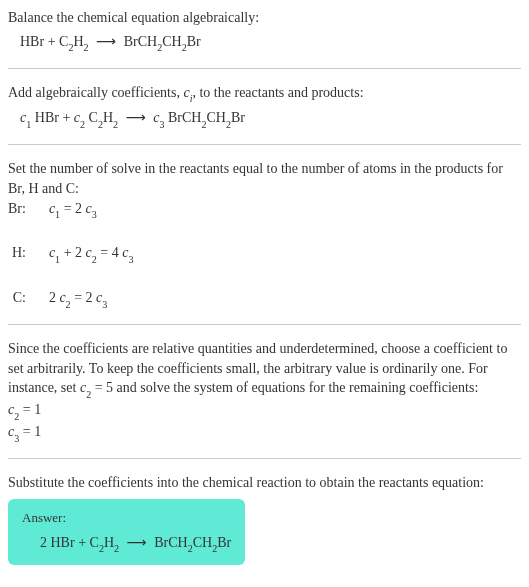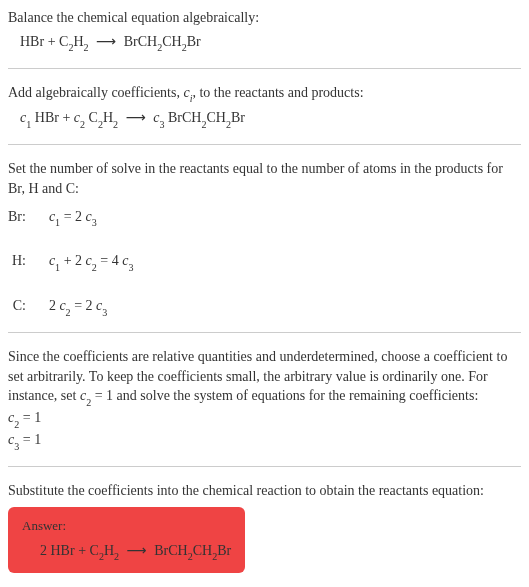--- a/index.html
+++ b/index.html
@@ -34,29 +34,29 @@
       font-style: italic;
     }
     .equation {
       margin: 4px 12px;
     }
     .table {
       display: grid;
       grid-template-columns: auto 1fr;
       column-gap: 8px;
       row-gap: 2px;
-      margin: 8px 0;
+      margin: 0 0;
       gap: 23px;
     }
     .table-label {
       text-align: right;
     }
     .answer-box {
       display: inline-block;
-      background: #ef4444;
+      background: #5eead4;
       border-radius: 6px;
       padding: 10px 14px;
       margin-top: 6px;
     }
     .answer-label {
       font-size: 13px;
       margin-bottom: 6px;
     }
     .answer-eq {
       padding-left: 18px;
@@ -108,21 +108,21 @@
     <div>
       <span>2 </span><span class="italic">c</span><span class="sub">2</span><span> = 2 </span><span class="italic">c</span><span class="sub">3</span>
     </div>
   </div>
 </div>
 
 <hr class="divider">
 
 <div class="section">
   <div>
-    <span>Since the coefficients are relative quantities and underdetermined, choose a coefficient to set arbitrarily. To keep the coefficients small, the arbitrary value is ordinarily one. For instance, set </span><span class="italic">c</span><span class="sub">2</span><span> = 1 and solve the system of equations for the remaining coefficients:</span>
+    <span>Since the coefficients are relative quantities and underdetermined, choose a coefficient to set arbitrarily. To keep the coefficients small, the arbitrary value is ordinarily one. For instance, set </span><span class="italic">c</span><span class="sub">2</span><span> = 5 and solve the system of equations for the remaining coefficients:</span>
   </div>
   <div>
     <span class="italic">c</span><span class="sub">2</span><span> = 1</span>
   </div>
   <div>
     <span class="italic">c</span><span class="sub">3</span><span> = 1</span>
   </div>
 </div>
 
 <hr class="divider">

